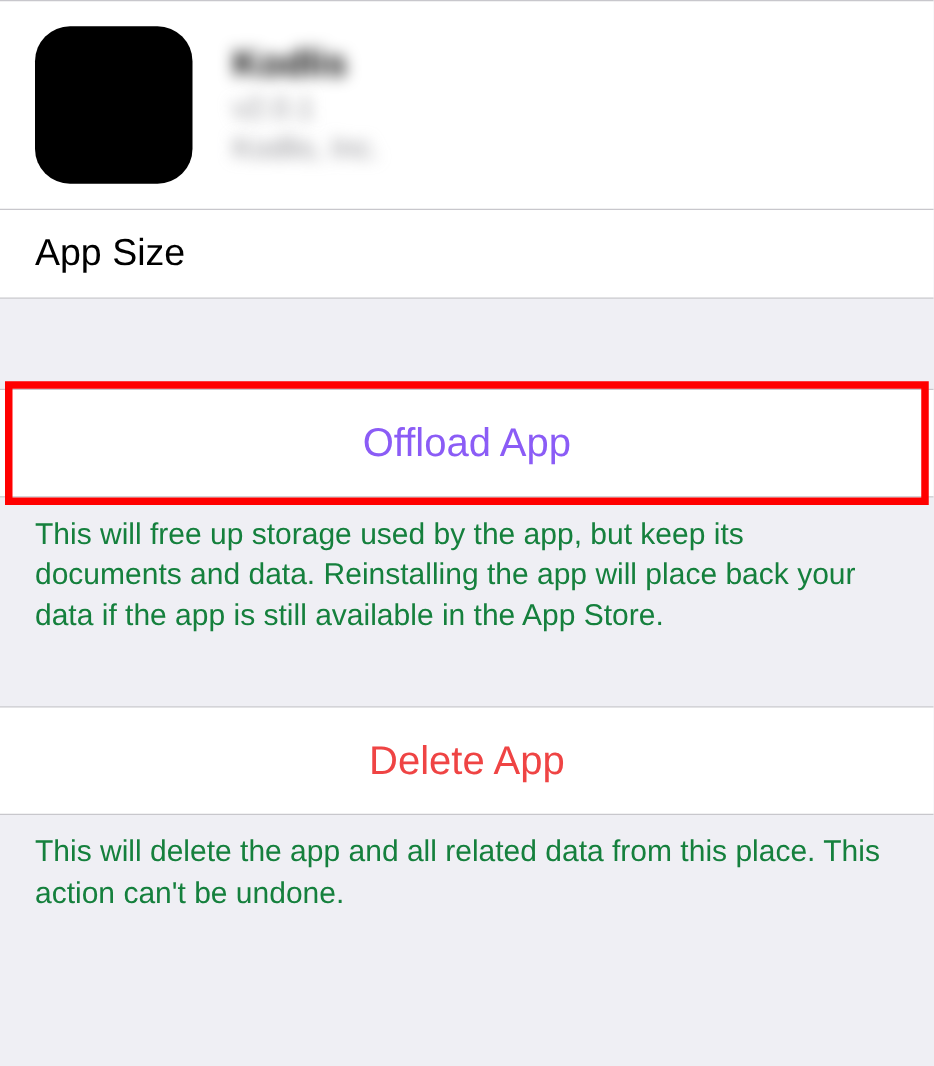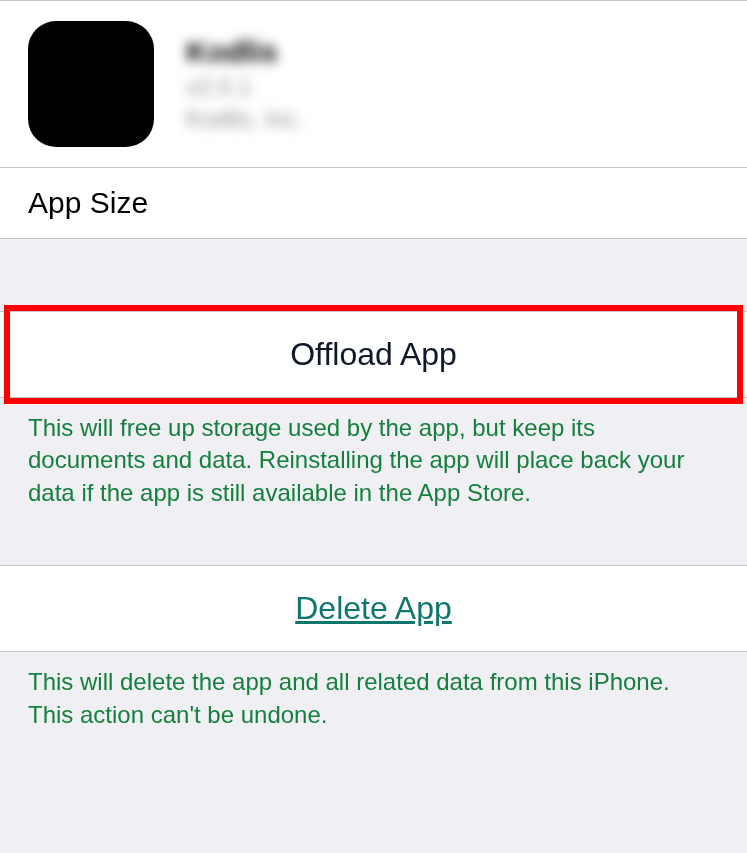--- a/index.html
+++ b/index.html
@@ -48,22 +48,22 @@
   .action-group { margin-top: 72px; }
   .action-cell {
     background: #fff;
     text-align: center;
     padding: 24px 0;
     font-size: 32px;
     border-top: 1px solid #c8c7cc;
     border-bottom: 1px solid #c8c7cc;
     cursor: pointer;
   }
-  .action-blue { color: #0f172a; }
-  .action-red  { color: #0f766e; text-decoration: underline; }
+  .action-blue { color: #8b5cf6; }
+  .action-red  { color: #ef4444; }
   .footer-note {
     font-size: 24px;
     color: #15803d;
     padding: 14px 28px 20px 28px;
     line-height: 1.35;
   }
   .highlight-box {
     position: relative;
   }
   .highlight-box::after {
@@ -98,16 +98,16 @@
     <div class="highlight-box">
       <div class="action-cell action-blue">Offload App</div>
     </div>
     <div class="footer-note">This will free up storage used by the app, but keep its documents and data. Reinstalling the app will place back your data if the app is still available in the App Store.</div>
   </div>
 
   <div class="spacer-small"></div>
 
   <div>
     <div class="action-cell action-red">Delete App</div>
-    <div class="footer-note">This will delete the app and all related data from this iPhone. This action can't be undone.</div>
+    <div class="footer-note">This will delete the app and all related data from this place. This action can't be undone.</div>
   </div>
 
 </div>
 
 </body></html>

